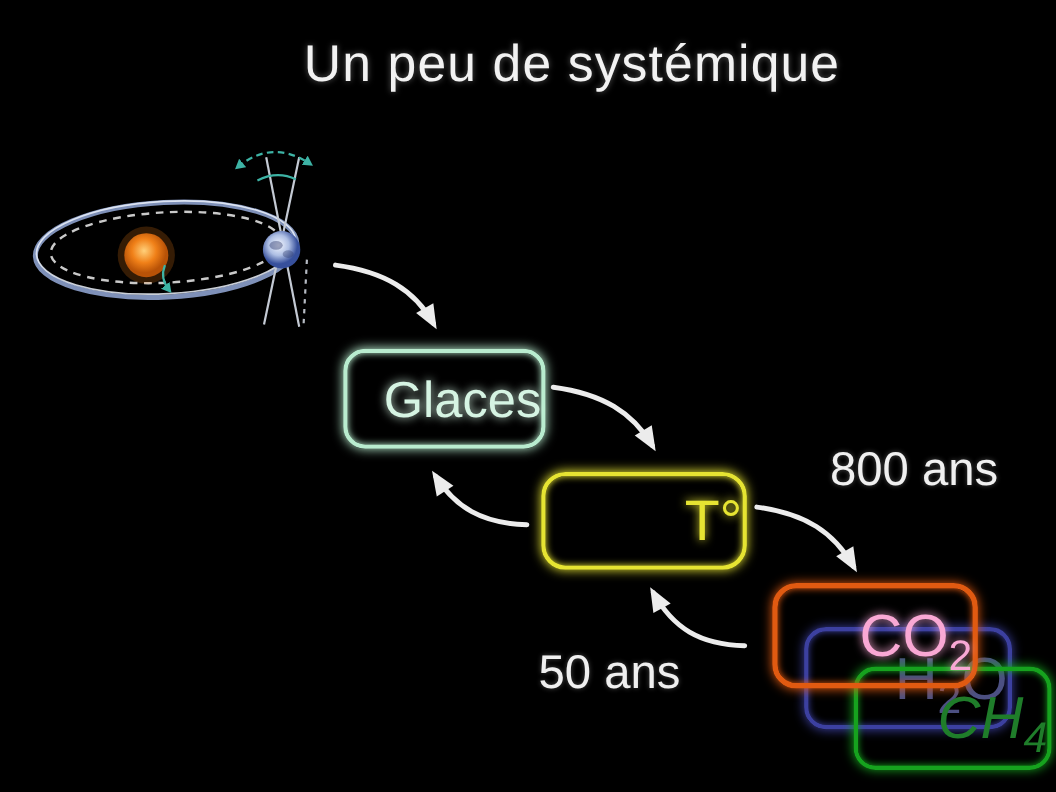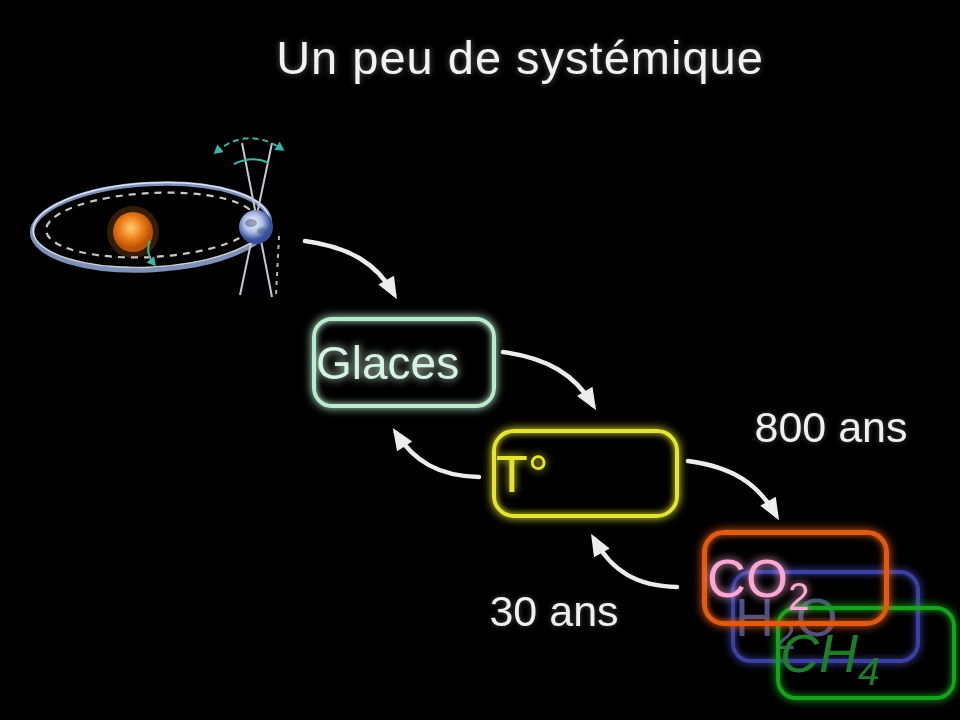--- a/index.html
+++ b/index.html
@@ -8,21 +8,21 @@
     font-family:"Liberation Sans", sans-serif;
   }
   .title{
     position:absolute;left:0;top:30px;width:960px;text-align:center;
     color:#f2f2f2;font-size:47px;letter-spacing:1px;
     text-shadow:0 0 6px rgba(255,255,255,0.35);
     margin-left:40px;
   }
   .node{
     position:absolute;border-style:solid;border-radius:20px;background:transparent;
-    display:flex;align-items:center;justify-content:flex-start;
+    display:flex;align-items:center;justify-content:flex-end;
     box-shadow:0 0 10px var(--glow), inset 0 0 7px var(--glow);
     text-shadow:0 0 9px currentColor;
   }
   .node .formula{display:flex;align-items:baseline;}
   .node .sub{font-size:0.72em;transform:translateY(0.33em);}
   .node-glaces{left:312px;top:317px;width:176px;height:83px;border-width:4px;font-size:46px;z-index:4;}
   .node-temperature{left:492px;top:429px;width:179px;height:81px;border-width:4px;border-radius:22px;font-size:52px;z-index:4;}
   .node-co2{left:702px;top:530px;width:177px;height:86px;border-width:5px;border-radius:22px;font-size:54px;z-index:3;}
   .node-h2o{left:731px;top:570px;width:181px;height:85px;border-width:4px;font-size:54px;z-index:1;text-shadow:none;}
   .node-ch4{left:776px;top:606px;width:172px;height:86px;border-width:4px;font-size:54px;z-index:2;text-shadow:none;}
@@ -124,15 +124,15 @@
   </div>
 
   <div class="node node-ch4" style="border-color: rgb(22, 162, 30); color: rgb(31, 125, 42); font-style: italic; --glow: #16a21e;">
     <span class="formula">
       <span>CH</span>
         <span class="sub">4</span>
     </span>
   </div>
 
   <div class="lag-label lag-800">800 ans</div>
-  <div class="lag-label lag-50">30 ans</div>
+  <div class="lag-label lag-50">50 ans</div>
 
 </div>
 
 </body></html>

